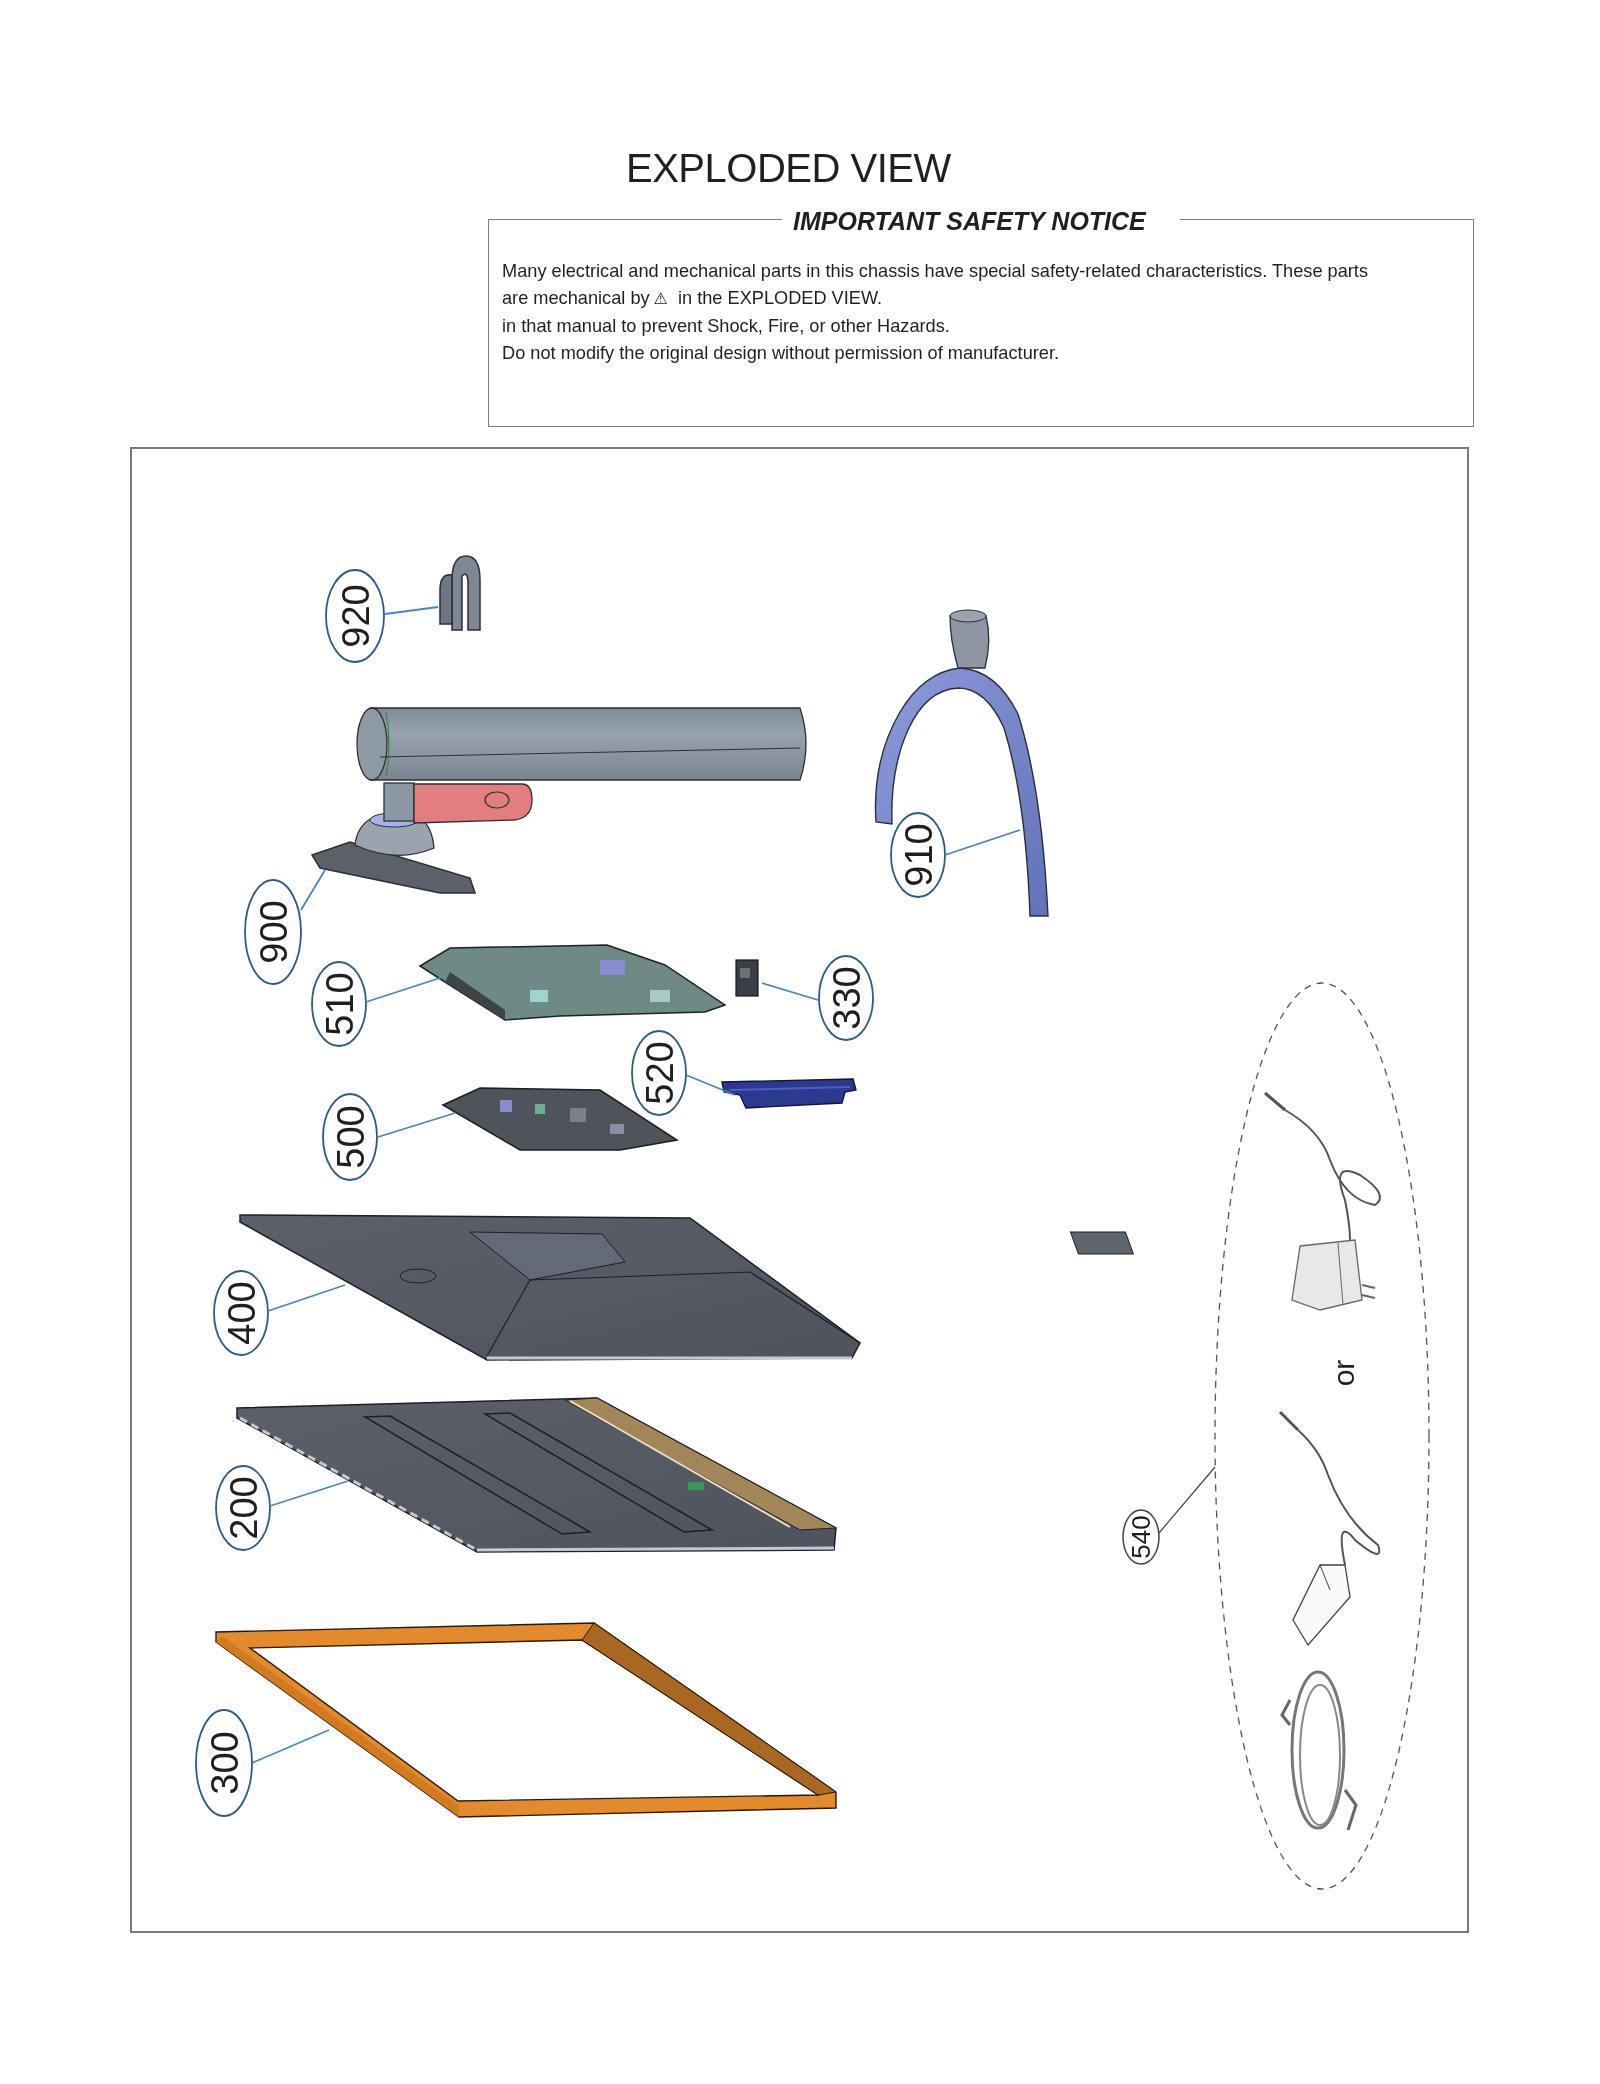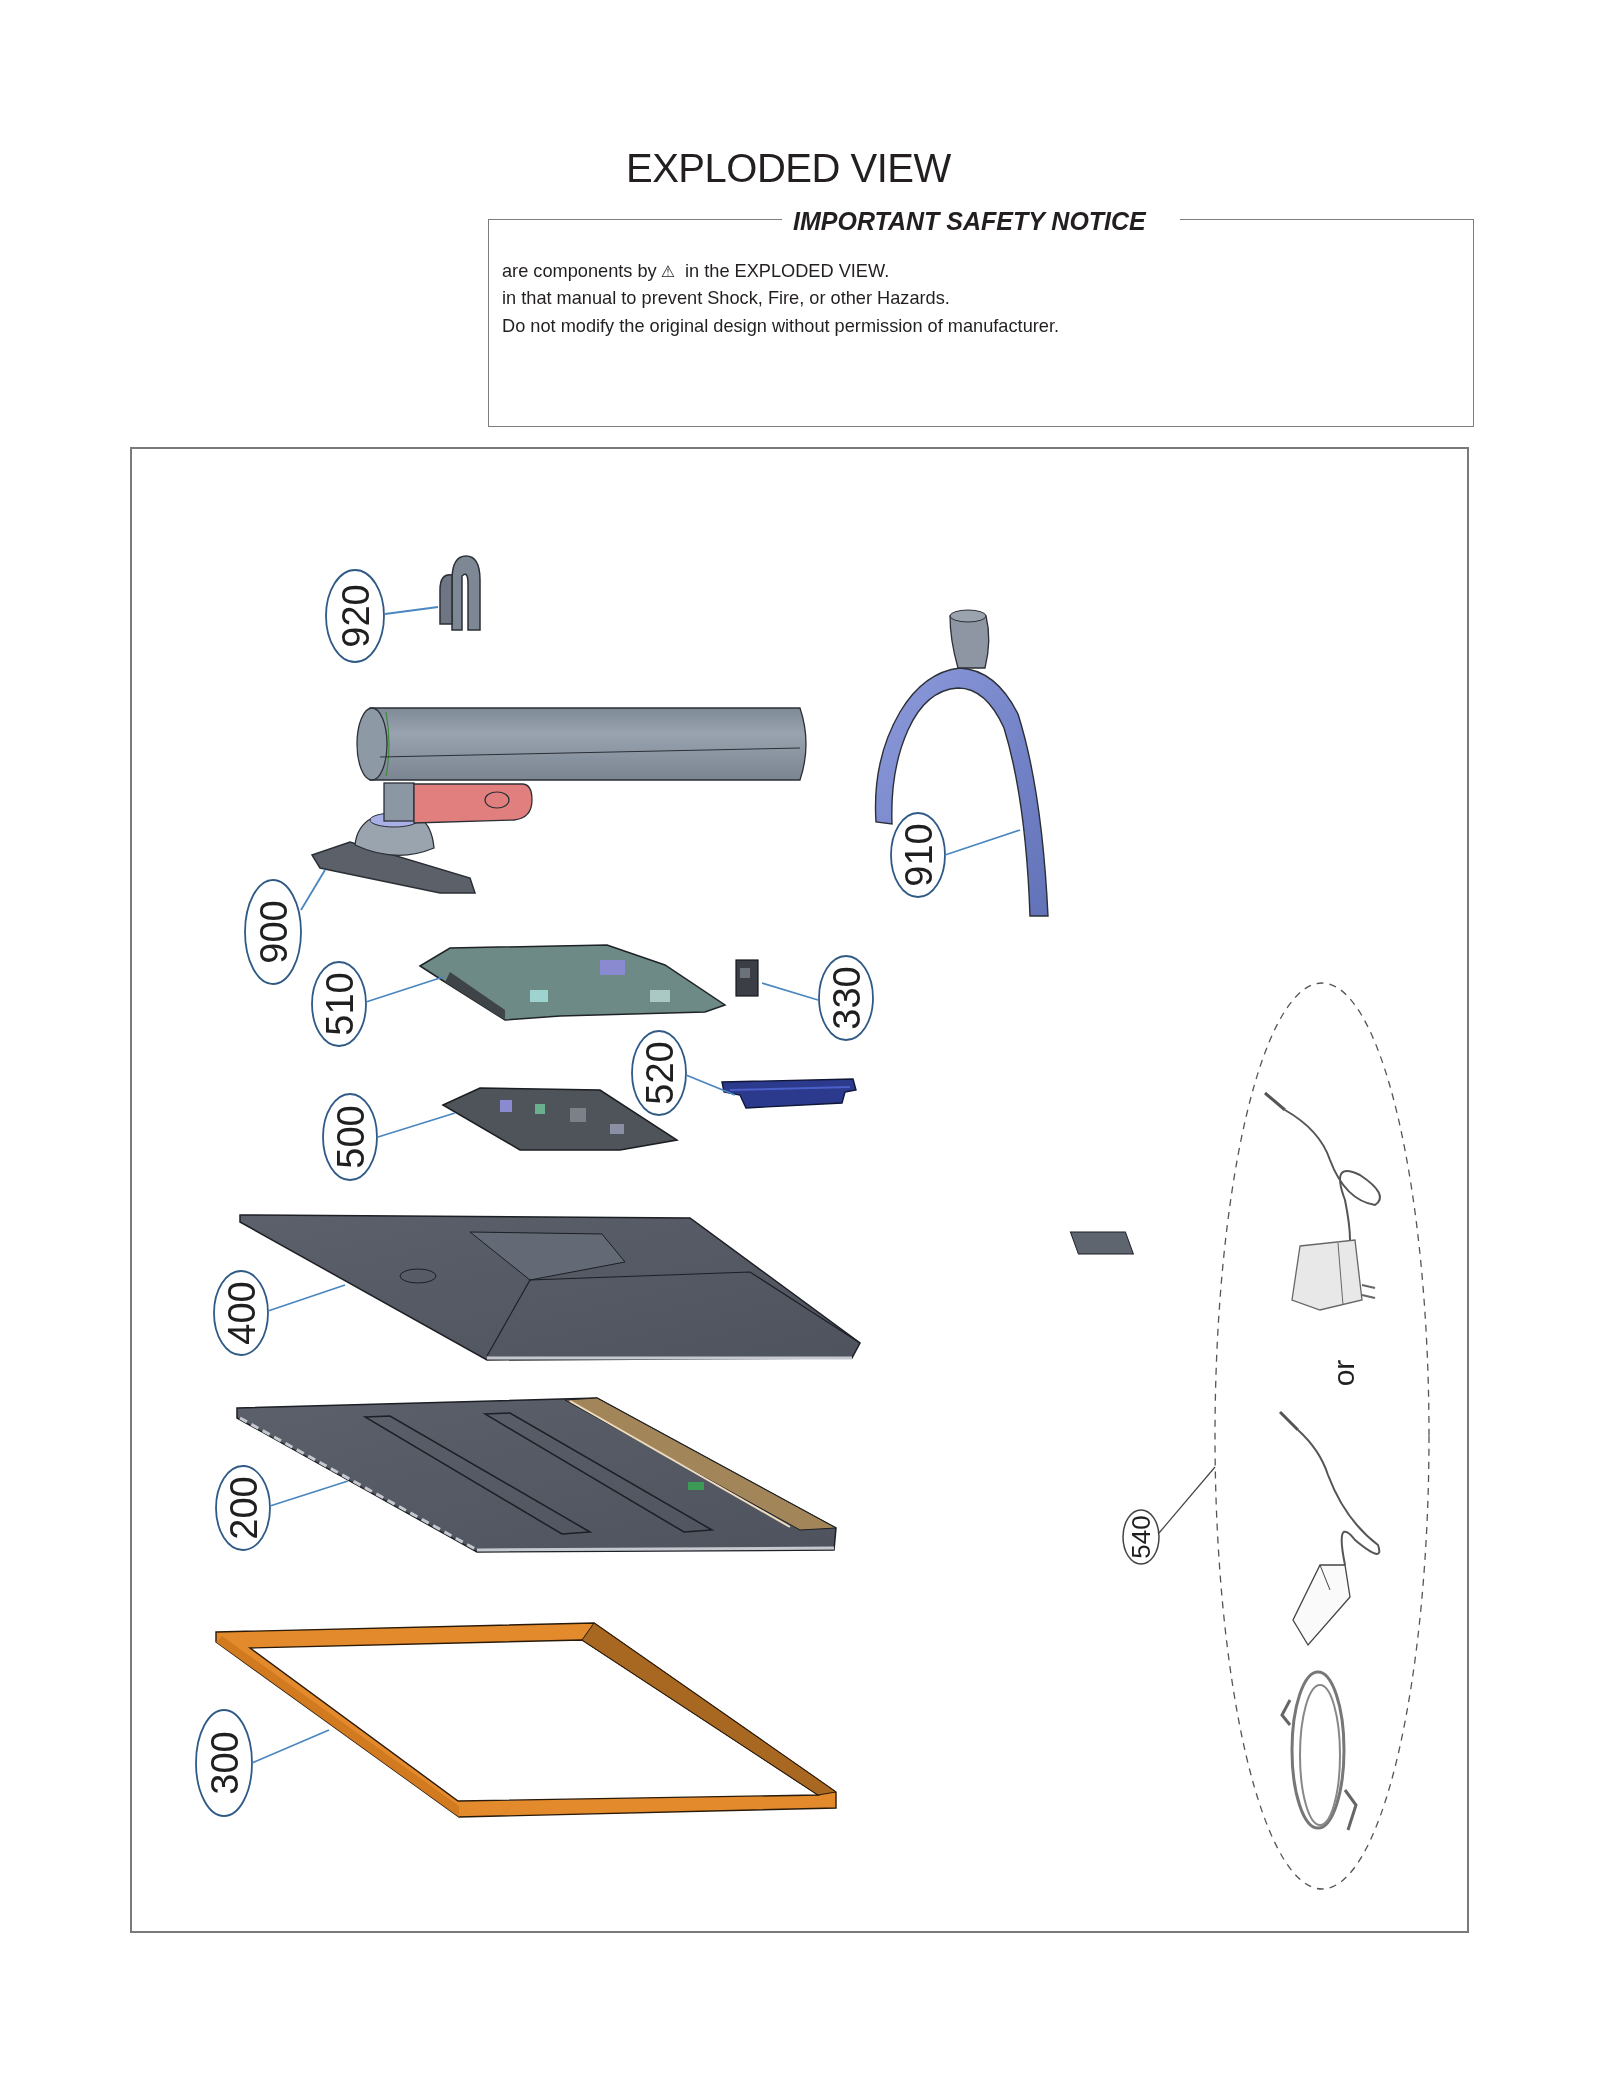--- a/index.html
+++ b/index.html
@@ -21,21 +21,22 @@
 </head>
 <body>
 
 <div class="page-title">EXPLODED VIEW</div>
 
 <div class="notice-topline-left"></div>
 <div class="notice-topline-right"></div>
 <div class="notice-box"></div>
 <div class="notice-heading">IMPORTANT SAFETY NOTICE</div>
 <div class="notice-body">
-  <p><span>are components by</span><span class="warn-glyph">⚠</span><span>in the  EXPLODED VIEW.</span></p>
+  <p>Many electrical and mechanical parts in this chassis have special safety-related characteristics. These parts</p>
+  <p><span>are mechanical by</span><span class="warn-glyph">⚠</span><span>in the  EXPLODED VIEW.</span></p>
   <p>in that manual to prevent Shock, Fire, or other Hazards.</p>
   <p>Do not modify the original design without permission of manufacturer.</p>
 </div>
 
 <div class="main-frame"></div>
 
 <svg class="diagram" viewBox="0 0 1600 2084" xmlns="http://www.w3.org/2000/svg">
   <defs>
     <linearGradient id="cylGrad" x1="0" y1="0" x2="0" y2="1">
       <stop offset="0" stop-color="#7f8a97"></stop>

